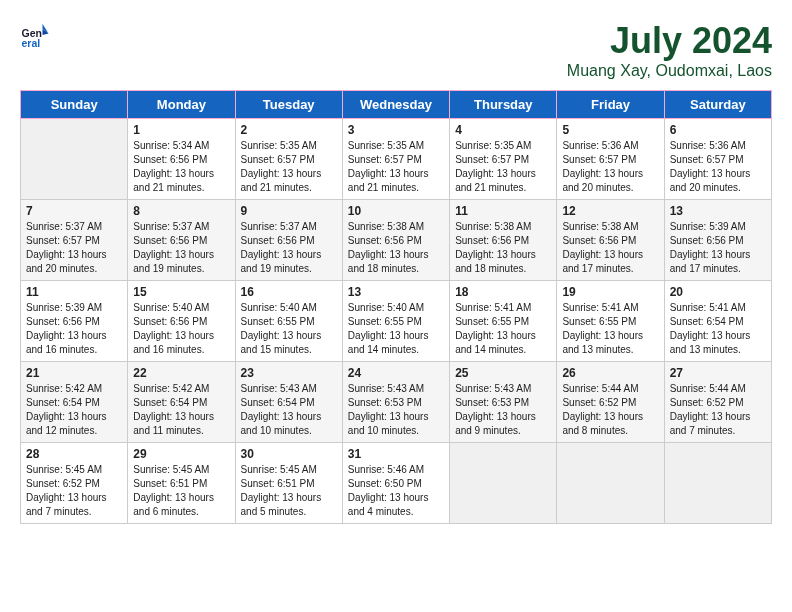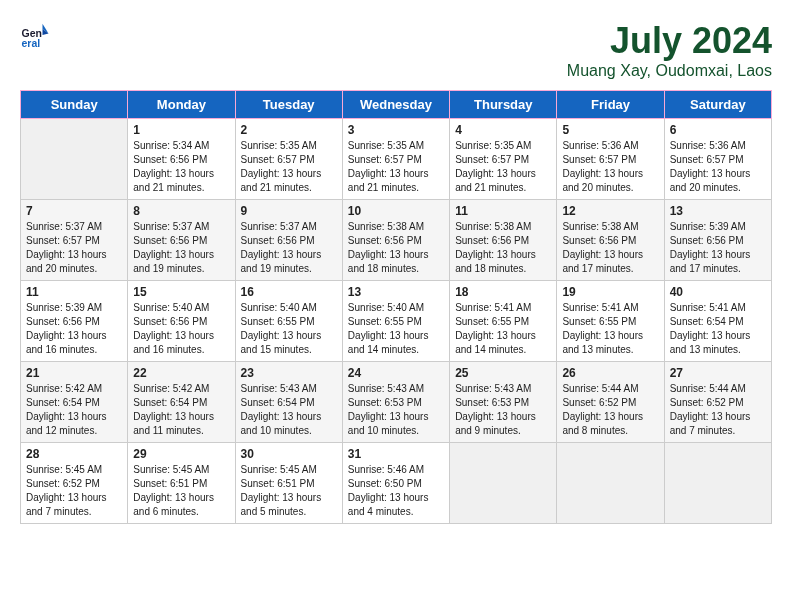--- a/index.html
+++ b/index.html
@@ -190,21 +190,21 @@
         </td>
         <td>
           <span class="day-num">18</span>
 <div class="day-info">Sunrise: 5:41 AM<br>Sunset: 6:55 PM<br>Daylight: 13 hours and 14 minutes.</div>
         </td>
         <td>
           <span class="day-num">19</span>
 <div class="day-info">Sunrise: 5:41 AM<br>Sunset: 6:55 PM<br>Daylight: 13 hours and 13 minutes.</div>
         </td>
         <td>
-          <span class="day-num">40</span>
+          <span class="day-num">20</span>
 <div class="day-info">Sunrise: 5:41 AM<br>Sunset: 6:54 PM<br>Daylight: 13 hours and 13 minutes.</div>
         </td>
       </tr>
       <tr>
         <td>
           <span class="day-num">21</span>
 <div class="day-info">Sunrise: 5:42 AM<br>Sunset: 6:54 PM<br>Daylight: 13 hours and 12 minutes.</div>
         </td>
         <td>
           <span class="day-num">22</span>

